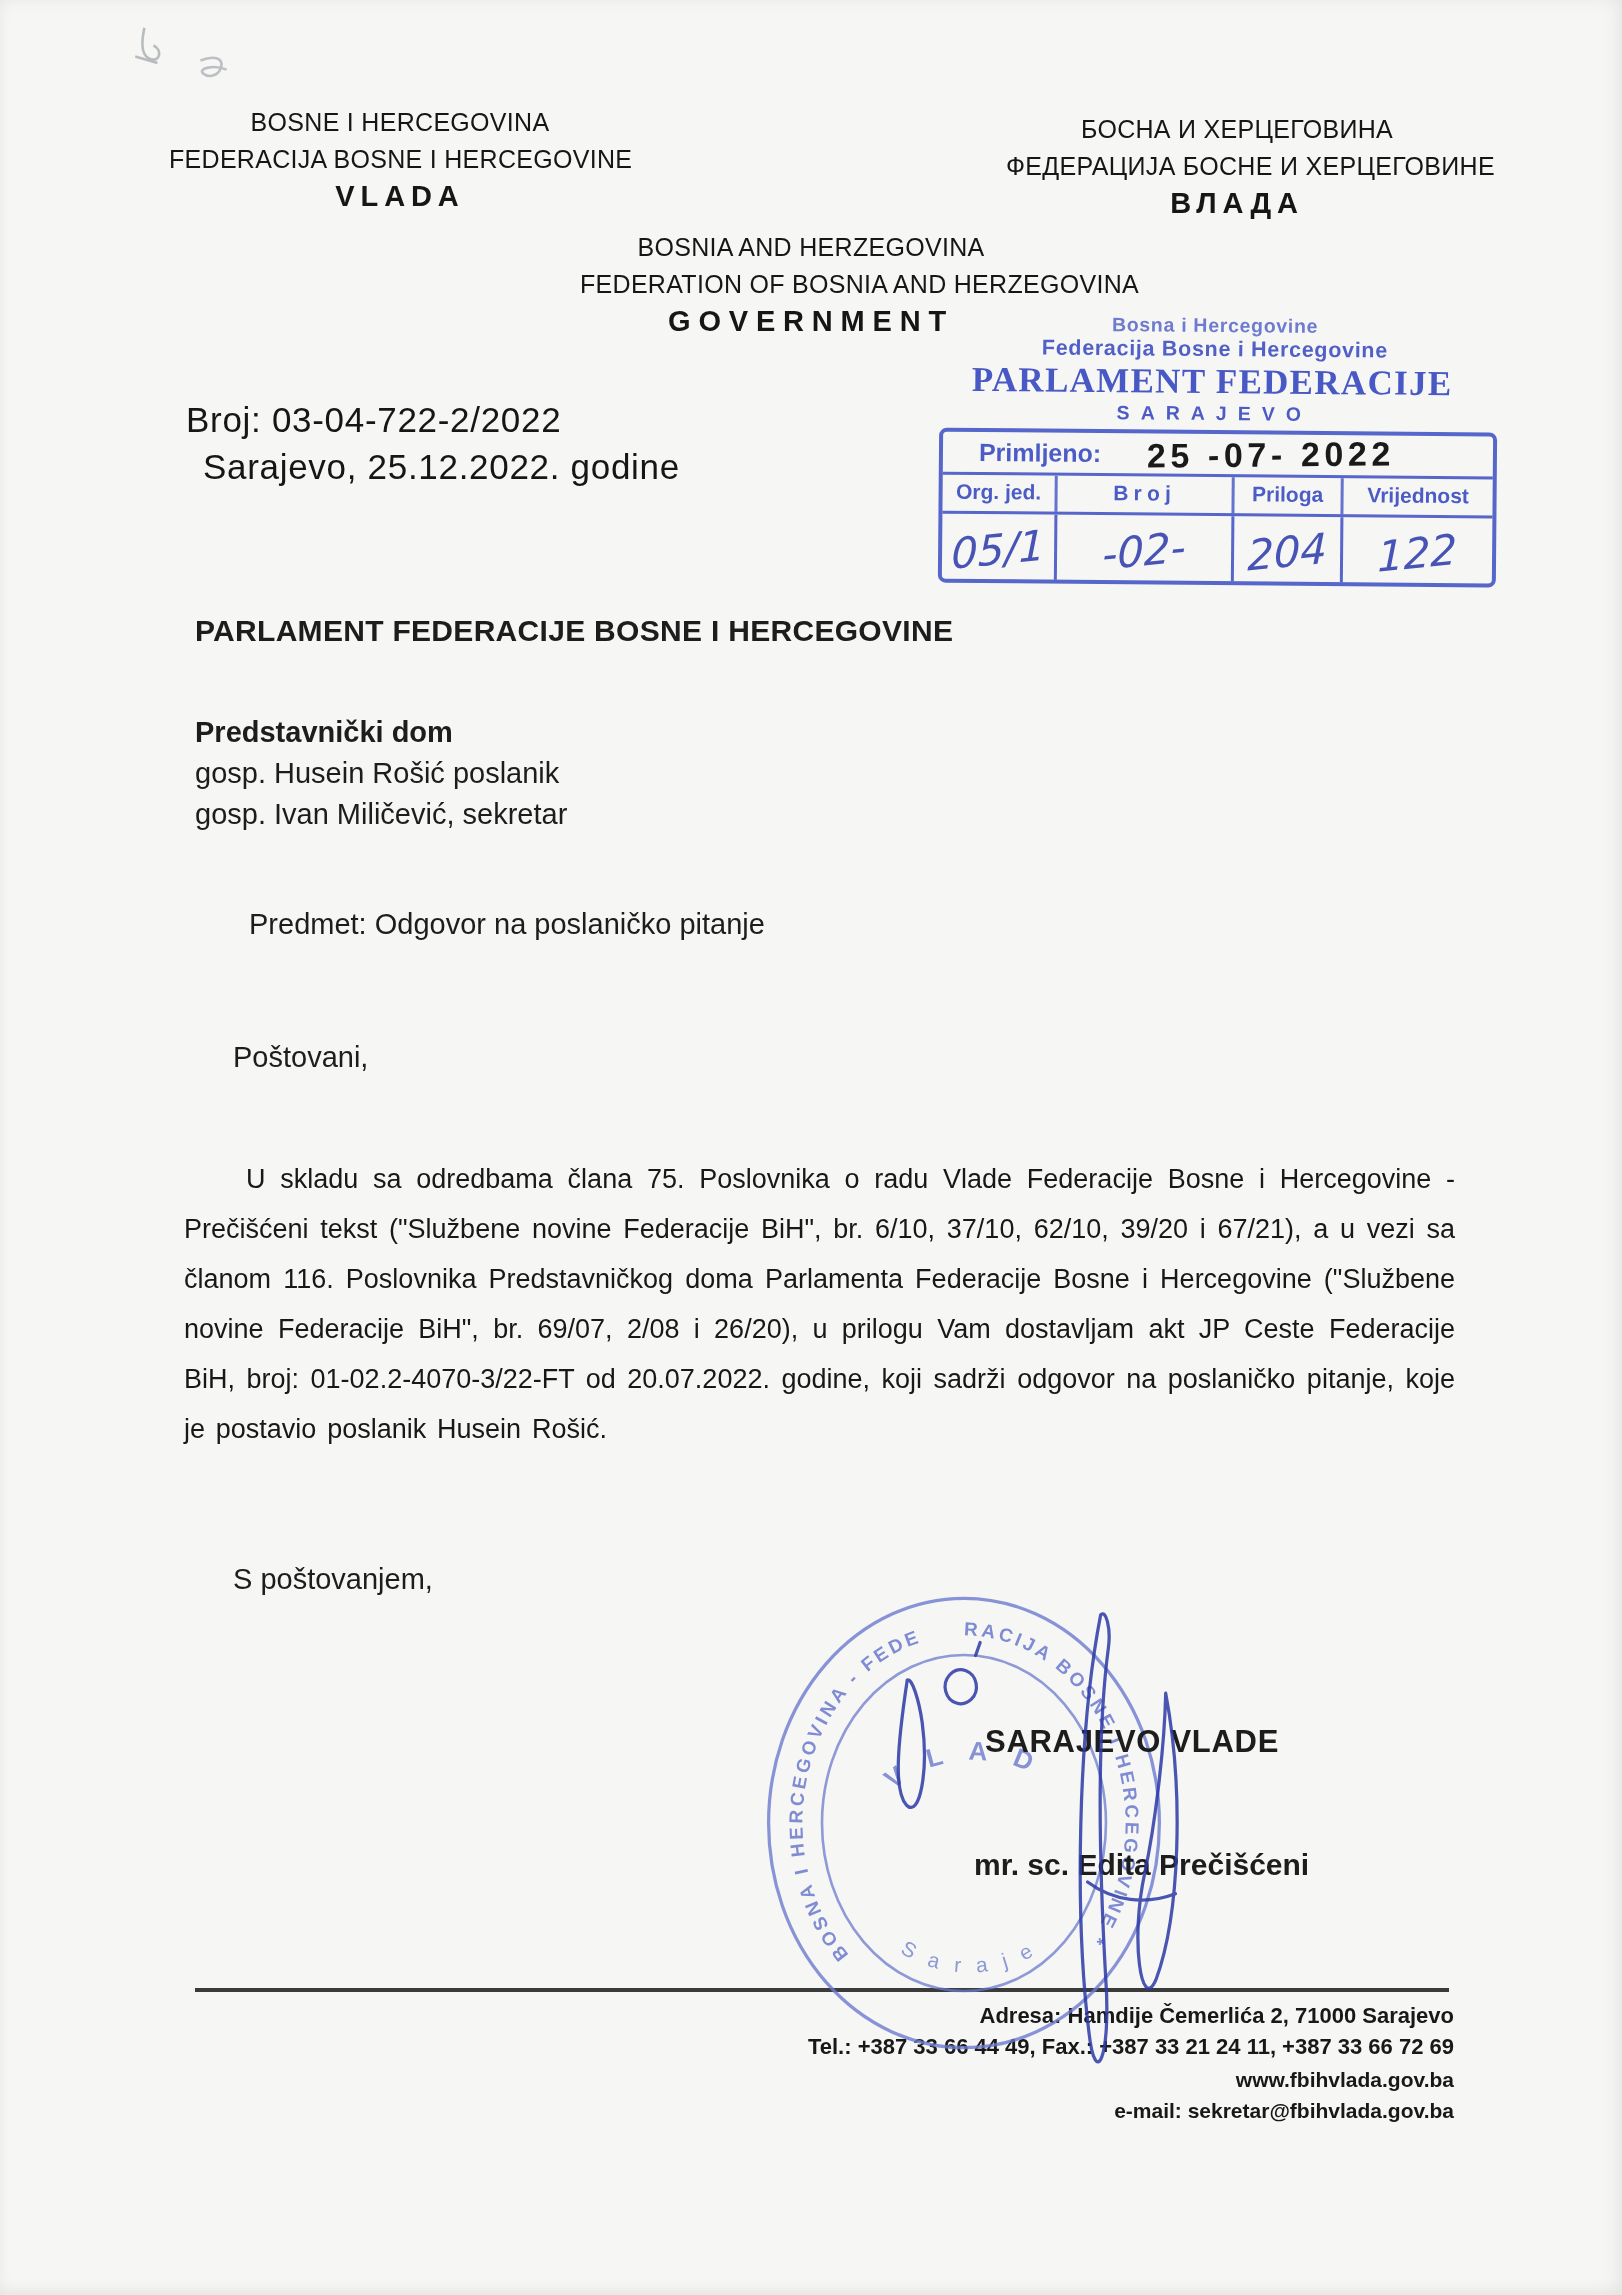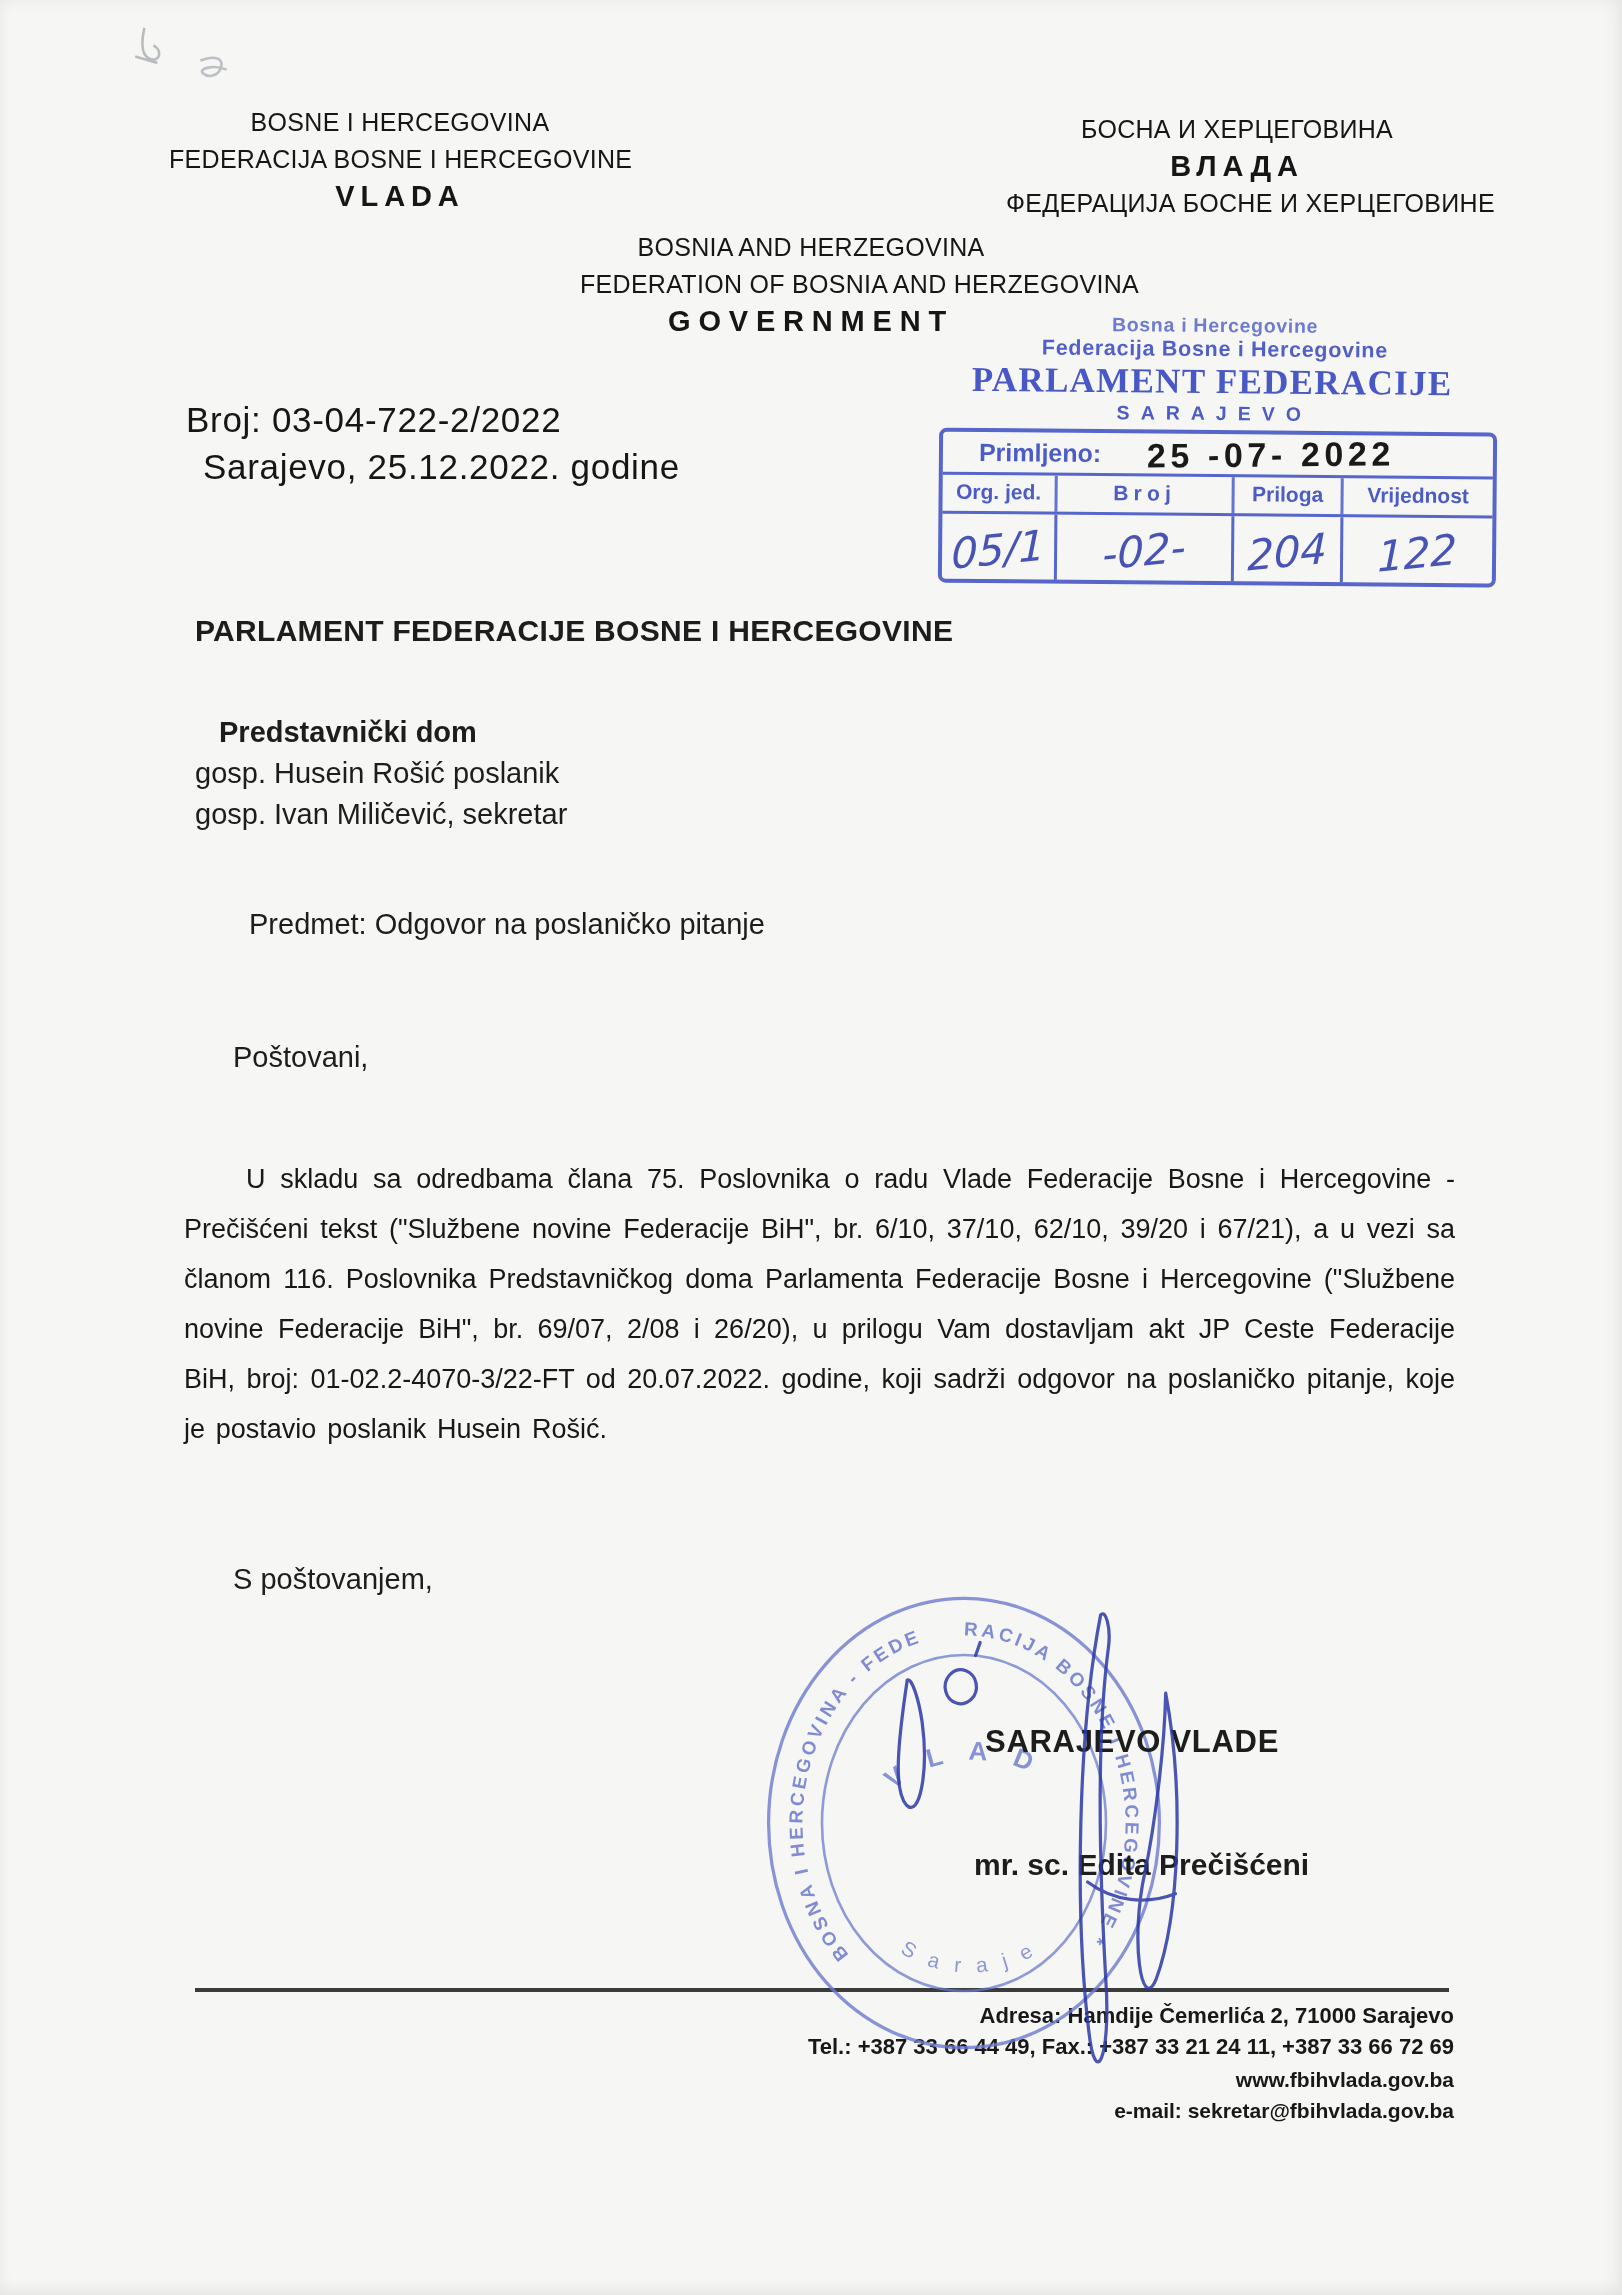--- a/index.html
+++ b/index.html
@@ -53,22 +53,22 @@
   </svg>
 
   <div class="abs ctr" style="left:169px;top:104px;width:462px;">
     <div class="hdr">BOSNE I HERCEGOVINA</div>
     <div class="hdr">FEDERACIJA BOSNE I HERCEGOVINE</div>
     <div class="hdr hdr-bold-it">VLADA</div>
   </div>
 
   <div class="abs ctr" style="left:1006px;top:111px;width:462px;">
     <div class="hdr">БОСНА И ХЕРЦЕГОВИНА</div>
+    <div class="hdr">ФЕДЕРАЦИЈА БОСНЕ И ХЕРЦЕГОВИНЕ</div>
     <div class="hdr hdr-bold-it">ВЛАДА</div>
-    <div class="hdr">ФЕДЕРАЦИЈА БОСНЕ И ХЕРЦЕГОВИНЕ</div>
   </div>
 
   <div class="abs ctr" style="left:580px;top:229px;width:462px;">
     <div class="hdr">BOSNIA AND HERZEGOVINA</div>
     <div class="hdr">FEDERATION OF BOSNIA AND HERZEGOVINA</div>
     <div class="hdr hdr-bold-it" style="letter-spacing:7.8px;">GOVERNMENT</div>
   </div>
 
   <div class="abs ref" style="left:186px;top:400px;">Broj: 03-04-722-2/2022</div>
   <div class="abs ref" style="left:203px;top:447px;">Sarajevo, 25.12.2022. godine</div>
@@ -92,21 +92,21 @@
       <div class="st-cols">
         <div class="st-v"><span class="hw">05/1</span></div>
         <div class="st-v"><span class="hw">-02-</span></div>
         <div class="st-v"><span class="hw">204</span></div>
         <div class="st-v"><span class="hw">122</span></div>
       </div>
     </div>
   </div>
 
   <div class="abs recip-title" style="left:195px;top:614px;">PARLAMENT FEDERACIJE BOSNE I HERCEGOVINE</div>
-  <div class="abs recip bold" style="left:195px;top:716px;margin-left:24px;">Predstavnički dom</div>
+  <div class="abs recip bold" style="left:195px;top:716px;">Predstavnički dom</div>
   <div class="abs recip" style="left:195px;top:757px;">gosp. Husein Rošić poslanik</div>
   <div class="abs recip" style="left:195px;top:798px;">gosp. Ivan Miličević, sekretar</div>
 
   <div class="abs recip" style="left:249px;top:908px;">Predmet: Odgovor na poslaničko pitanje</div>
   <div class="abs recip" style="left:233px;top:1041px;">Poštovani,</div>
 
   <div class="abs bodypar" style="left:184px;top:1154px;width:1271px;">U skladu sa odredbama člana 75. Poslovnika o radu Vlade Federacije Bosne i Hercegovine - Prečišćeni tekst ("Službene novine Federacije BiH", br. 6/10, 37/10, 62/10, 39/20 i 67/21), a u vezi sa članom 116. Poslovnika Predstavničkog doma Parlamenta Federacije Bosne i Hercegovine ("Službene novine Federacije BiH", br. 69/07, 2/08 i 26/20), u prilogu Vam dostavljam akt JP Ceste Federacije BiH, broj: 01-02.2-4070-3/22-FT od 20.07.2022. godine, koji sadrži odgovor na poslaničko pitanje, koje je postavio poslanik Husein Rošić.</div>
 
   <div class="abs recip" style="left:233px;top:1563px;">S poštovanjem,</div>
 

